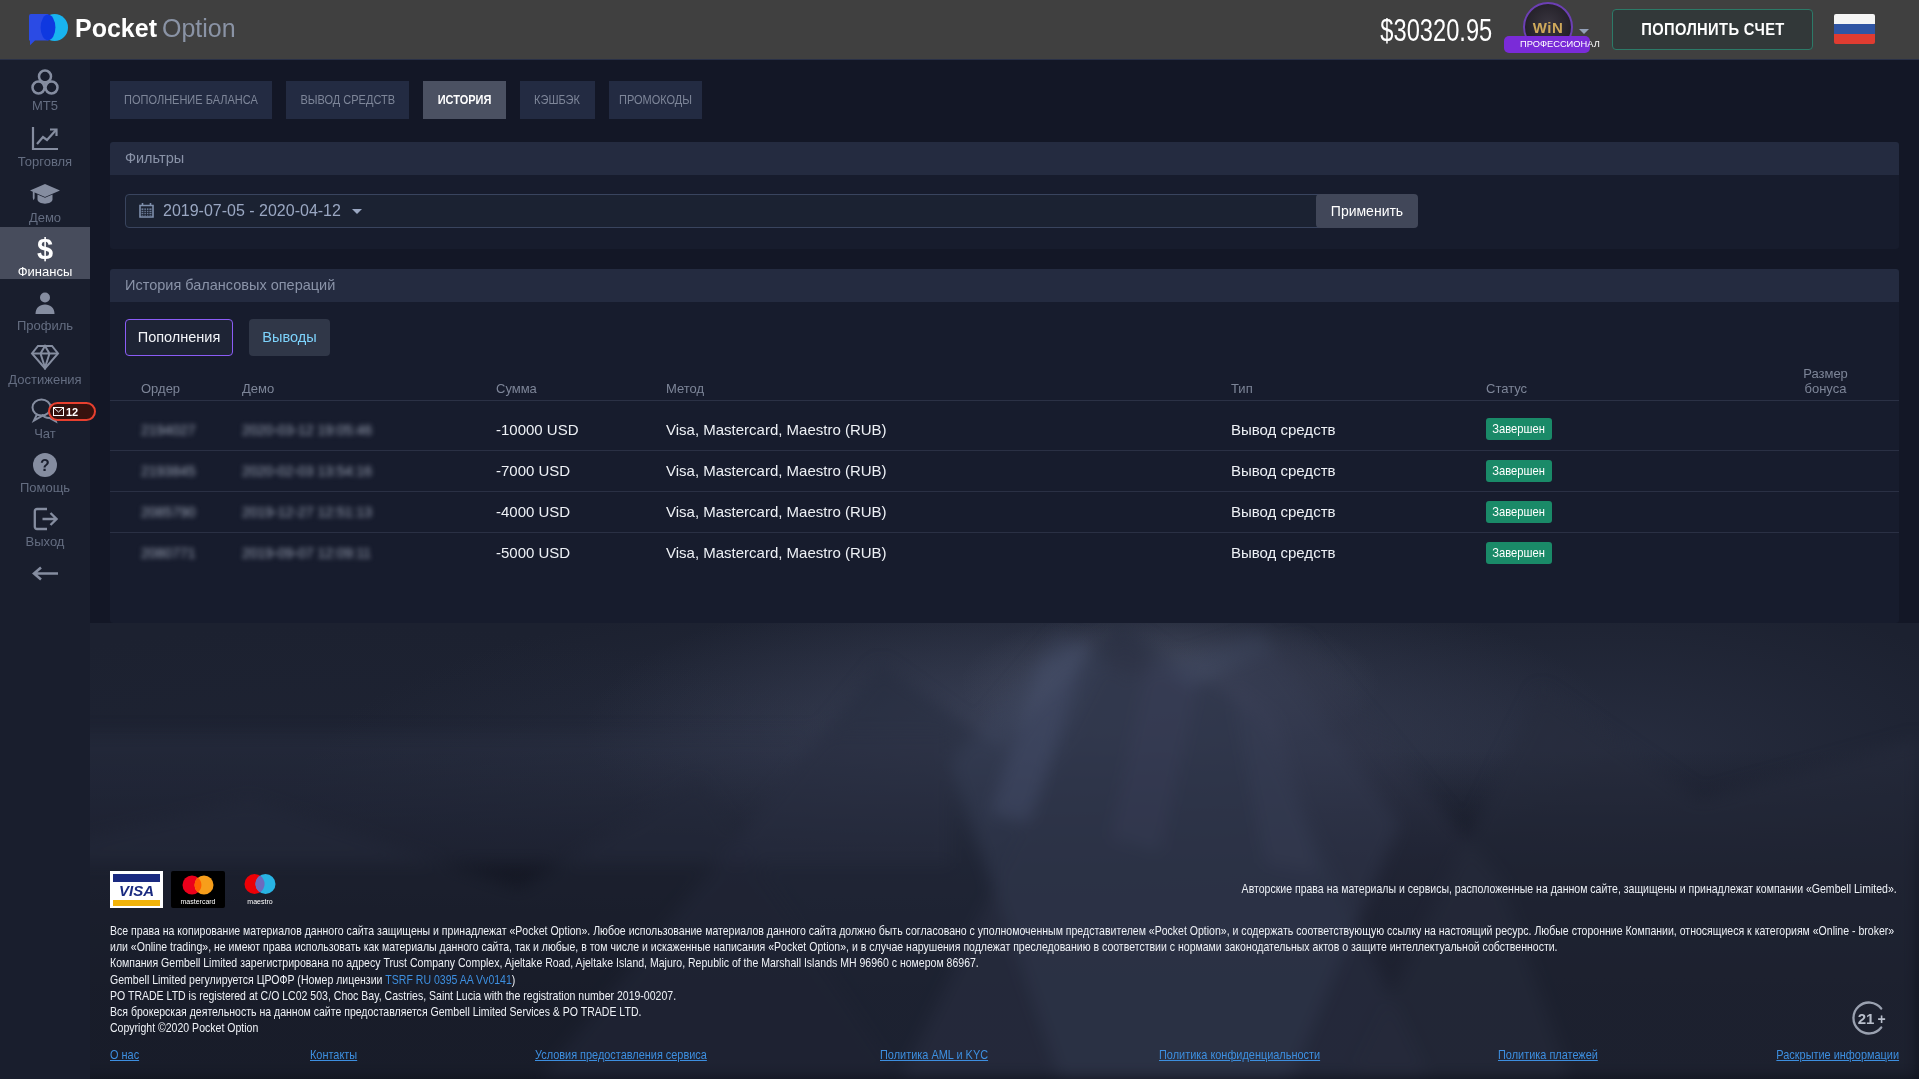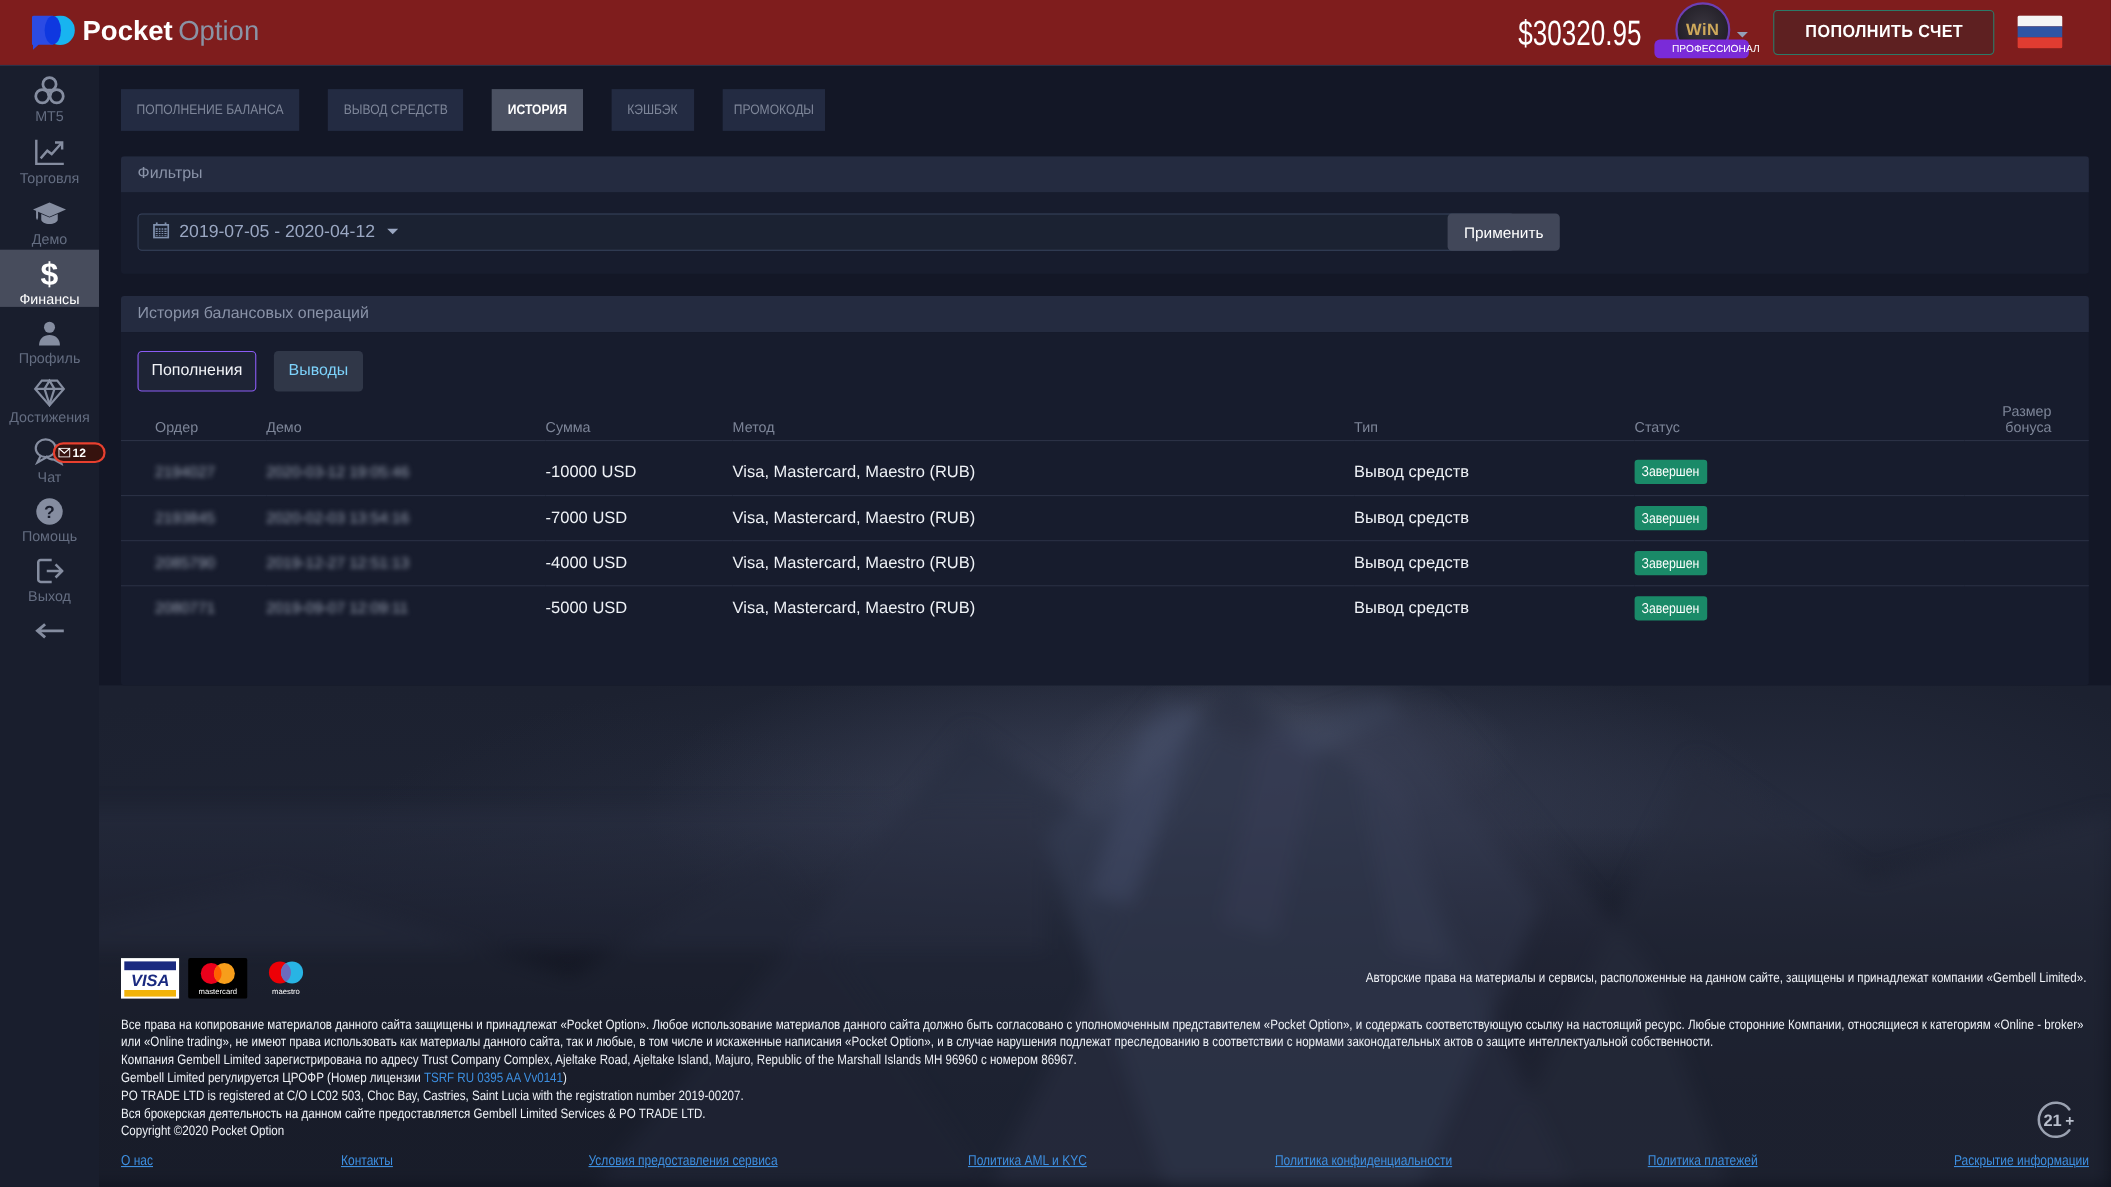--- a/index.html
+++ b/index.html
@@ -1,21 +1,21 @@
 <!DOCTYPE html>
 <html lang="ru"><head>
 <meta charset="utf-8">
 <title>Pocket Option</title>
 <style>
   * { margin:0; padding:0; box-sizing:border-box; }
   html,body { width:1919px; height:1079px; overflow:hidden; }
   body { font-family:"Liberation Sans", sans-serif; background:#131726; color:#fff; position:relative; }
 
   
-  .header { position:absolute; top:0; left:0; width:1919px; height:60px; background:#7f1d1d; border-bottom:1px solid #2a3147; z-index:30; }
+  .header { position:absolute; top:0; left:0; width:1919px; height:60px; background:#404040; border-bottom:1px solid #2a3147; z-index:30; }
   .logo-mark { position:absolute; left:29px; top:14px; }
   .logo-text { position:absolute; left:75px; top:14px; font-size:25px; }
   .logo-text b { color:#fff; font-weight:700; }
   .logo-text span { color:#8a93a5; font-weight:400; }
   .balance { position:absolute; right:427px; top:12px; font-size:32px; color:#fff; transform:scaleX(0.74); transform-origin:100% 50%; white-space:nowrap; }
   .avatar-wrap { position:absolute; left:1504px; top:0; width:86px; height:73px; }
   .avatar { position:absolute; left:19px; top:2px; width:50px; height:50px; border-radius:50%; background:radial-gradient(circle at 50% 45%, #3a3640, #232028 70%); border:2px solid #6c3fb4; display:flex; align-items:center; justify-content:center; font-weight:700; font-size:15px; color:#cfa95b; letter-spacing:0.5px; z-index:1; }
   .avatar-label { position:absolute; left:0; top:36px; width:86px; background:#7a2bd8; color:#fff; font-size:9.3px; padding:3px 16px 4px; border-radius:5px; text-align:center; letter-spacing:0; z-index:2; }
   .avatar-caret { position:absolute; left:1579px; top:29px; width:0; height:0; border-left:5px solid transparent; border-right:5px solid transparent; border-top:5.5px solid #93a0b8; }
   .dep-btn { position:absolute; left:1612px; top:9px; width:201px; height:41px; border:1px solid #2c7a68; border-radius:4px; background:rgba(20,40,44,0.3); color:#fff; font-weight:700; font-size:16px; text-align:center; line-height:39px; letter-spacing:0.4px; }
@@ -26,21 +26,21 @@
   
   .sidebar { position:absolute; top:60px; left:0; width:90px; height:1019px; background:#191e2d; z-index:20; }
   .side-item { position:absolute; left:0; width:90px; text-align:center; color:#646d81; }
   .side-item .icon { color:#848c9e; color:#858da0; height:30px; display:flex; align-items:center; justify-content:center; }
   .side-item .lbl { font-size:13px; margin-top:0px; }
   .side-item.active { background:#474c5c; color:#fff; }
 
   
   .content { position:absolute; left:90px; top:60px; width:1829px; height:1019px; z-index:2; }
   .tabs { position:absolute; top:21px; left:20px; display:flex; }
-  .tab { height:38px; background:#232b42; color:#7e8699; font-size:12.5px; line-height:38px; margin-right:26px; text-align:center; }
+  .tab { height:38px; background:#232b42; color:#7e8699; font-size:12.5px; line-height:38px; margin-right:14px; text-align:center; }
   .tab.active { background:#4b5162; color:#fff; font-weight:700; }
   .tab span { display:inline-block; transform:scaleX(0.88); transform-origin:50% 50%; }
 
   .panel { position:absolute; left:20px; width:1789px; border-radius:3px; overflow:hidden; }
   .panel-head { height:33px; background:#242b40; color:#8a93a8; font-size:14.5px; line-height:33px; padding-left:15px; }
   .panel-body { background:#171c2d; }
 
   .filters { top:82px; }
   .filters .panel-body { height:74px; position:relative; }
   .date-input { position:absolute; left:15px; top:19px; width:1252px; height:34px; border:1px solid #39445e; border-radius:4px; background:#1b2232; color:#9aa7c2; font-size:16px; line-height:32px; padding-left:13px; }
@@ -272,21 +272,21 @@
             <col style="width:113px">
           </colgroup>
           <tbody>
             <tr>
             <th style="padding-left:31px">Ордер</th>
               <th>Демо</th>
               <th>Сумма</th>
               <th>Метод</th>
               <th>Тип</th>
               <th>Статус</th>
-              <th style="text-align:right;padding-right:34px">Размер<br>бонуса</th>
+              <th style="text-align:center;padding-right:34px">Размер<br>бонуса</th>
           </tr>
           <tr class="sp">
               <td colspan="7"></td>
             </tr>
           <tr class="r">
               <td style="padding-left:31px"><span class="blur">2194027</span></td>
               <td><span class="blur">2020-03-12 19:05:46</span></td>
               <td>-10000 USD</td>
               <td>Visa, Mastercard, Maestro (RUB)</td>
               <td>Вывод средств</td>

